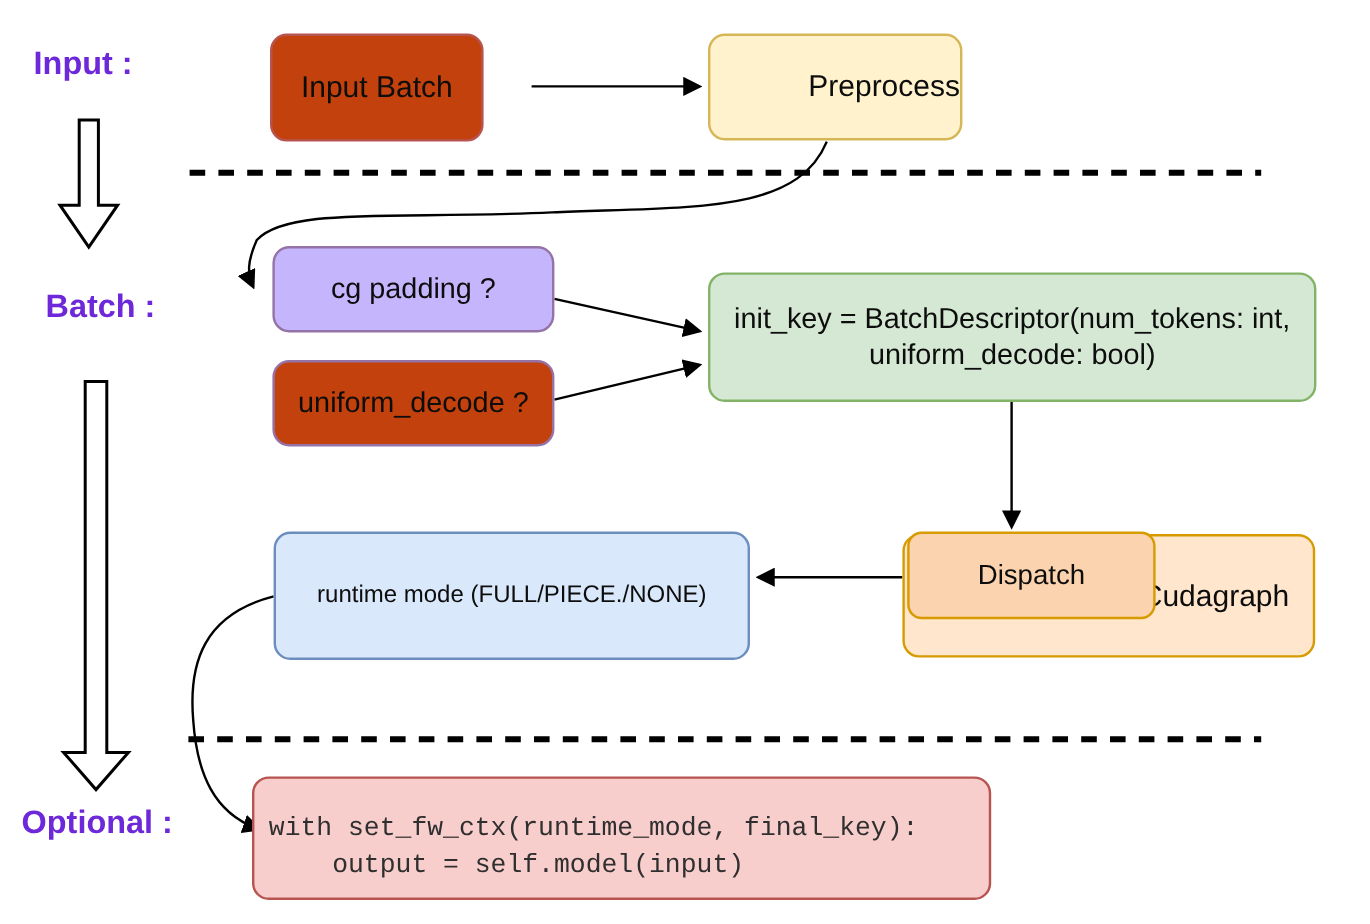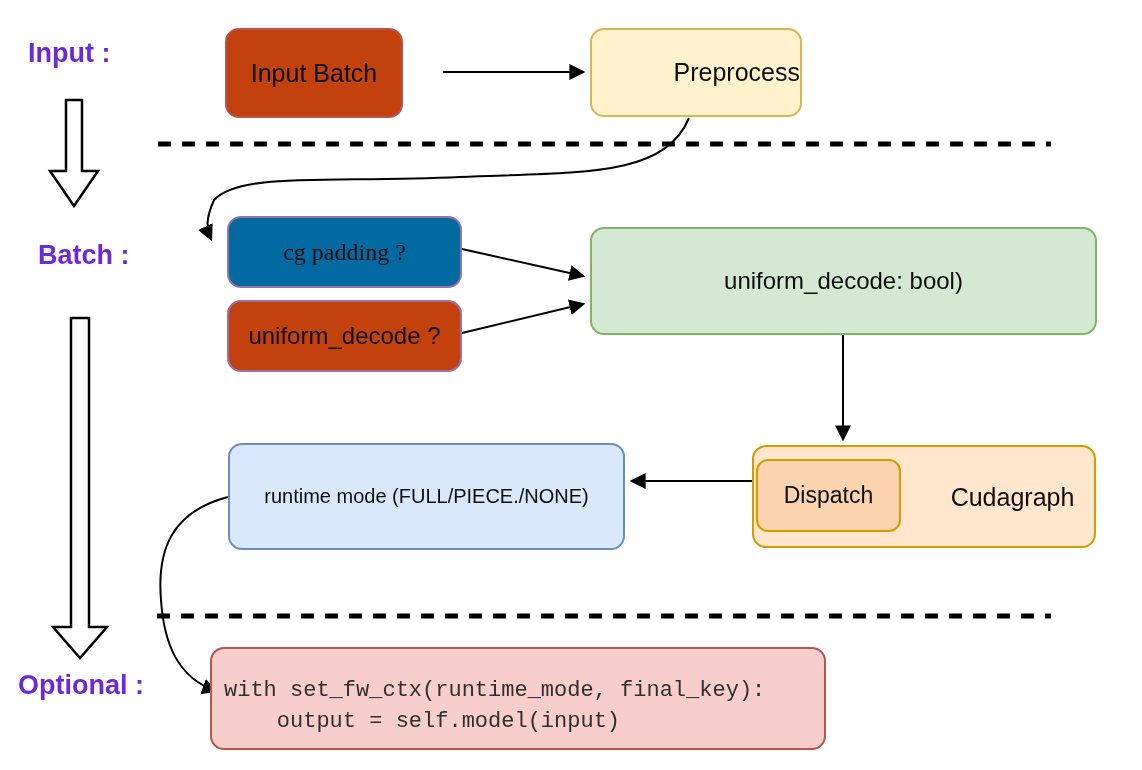--- a/index.html
+++ b/index.html
@@ -14,30 +14,30 @@
     text-align:center; color:#0d0d0d;
   }
   .stage-label { position:absolute; font-weight:bold; font-size:27px; color:#6d28d9; white-space:nowrap;text-align:center; }
 
   #label-input   { left:28px;  top:38px;  }
   #label-plan    { left:38px;  top:240px; }
   #label-execute { left:18px;  top:670px; }
 
   #input-batch    { left:225px; top:28px;  width:178px; height:90px;  background:#c2410c; border-color:#b85450; font-size:25px; }
   #preprocess     { left:590px; top:28px;  width:212px; height:89px;  background:#fff2cc; border-color:#d6b656; font-size:25px;align-items:flex-end; }
-  #cg-padding     { left:227px; top:216px; width:235px; height:72px;  background:#0369a1; border-color:#9673a6; font-size:24px;font-family:Liberation Serif, serif; }
+  #cg-padding     { left:227px; top:205px; width:235px; height:72px;  background:#c4b5fd; border-color:#9673a6; font-size:24px; }
   #uniform-decode { left:227px; top:300px; width:235px; height:72px;  background:#c2410c; border-color:#9673a6; font-size:24px; }
   #init-key       { left:590px; top:227px; width:507px; height:108px; background:#d5e8d4; border-color:#82b366; font-size:24px; line-height:30px; }
   #cudagraph-outer{ left:752px; top:445px; width:344px; height:103px; background:#ffe6cc; border-color:#d79b00; display:block; }
   #cudagraph-label{
     position:absolute; right:0; top:0; width:163px; height:99px;
     display:flex; flex-direction:column; align-items:center; justify-content:center;
     font-size:25px; line-height:32px; color:#0d0d0d;
   }
-  #dispatch       { left:756px; top:443px; width:145px; height:73px;  background:#fbd3ae; border-color:#d79b00; font-size:23px; border-radius:12px;margin-top:16px; }
+  #dispatch       { left:756px; top:443px; width:207px; height:73px;  background:#fbd3ae; border-color:#d79b00; font-size:23px; border-radius:12px; }
   #runtime-mode   { left:228px; top:443px; width:397px; height:107px; background:#dae8fc; border-color:#6c8ebf; font-size:20px; line-height:27px; }
   #execute-code   {
     left:210px; top:647px; width:616px; height:103px; background:#f8cecc; border-color:#b85450;
     font-family:"Liberation Mono", monospace; font-size:22px; line-height:31px; color:#2f2f2f;
     align-items:flex-start; padding-left:12px; padding-top:14px; text-align:left;
   }
   .code-line { white-space:pre; }
 </style>
 </head>
 <body>
@@ -86,20 +86,21 @@
 
   <div class="node" id="cg-padding">
     <span>cg padding ?</span>
   </div>
 
   <div class="node" id="uniform-decode">
     <span>uniform_decode ?</span>
   </div>
 
   <div class="node" id="init-key">
+    <span>init_key = BatchDescriptor(num_tokens: int,</span>
     <span>uniform_decode: bool)</span>
   </div>
 
   <div class="node" id="cudagraph-outer">
     <div id="cudagraph-label">
       <span>Cudagraph</span>
     </div>
   </div>
 
   <div class="node" id="dispatch">

